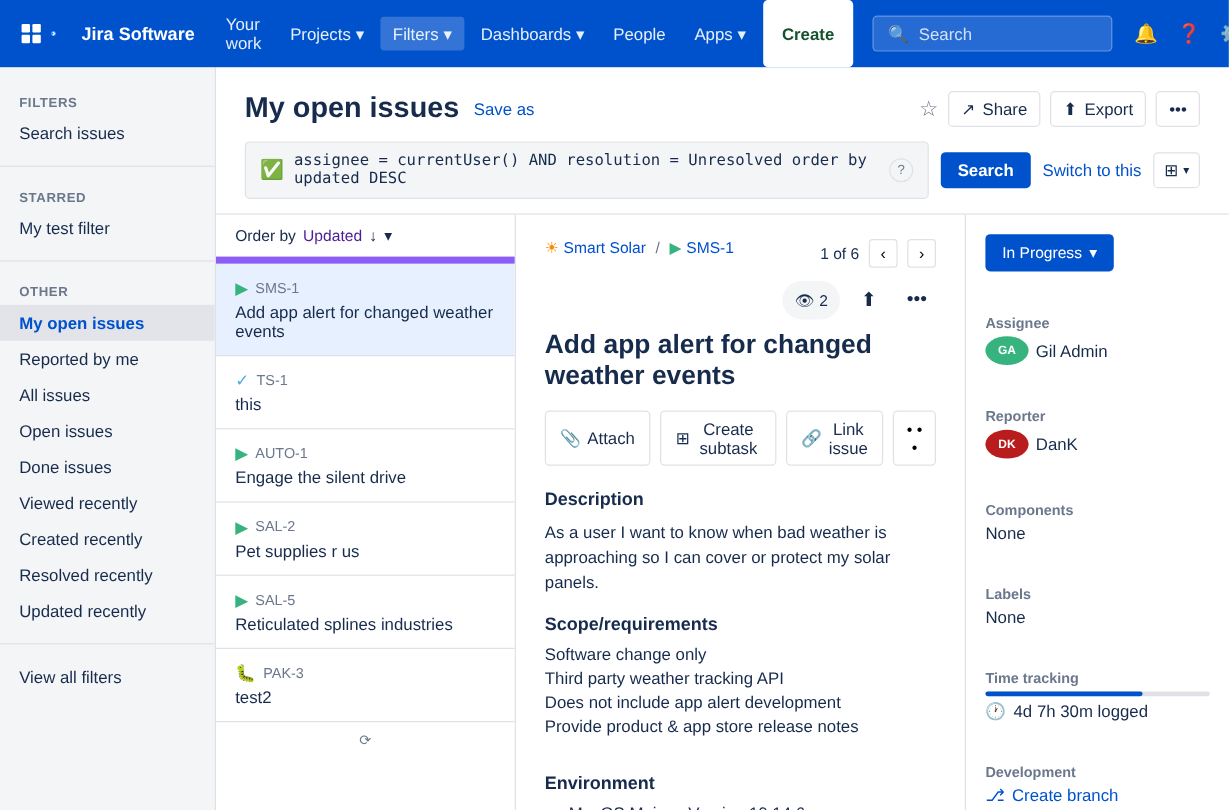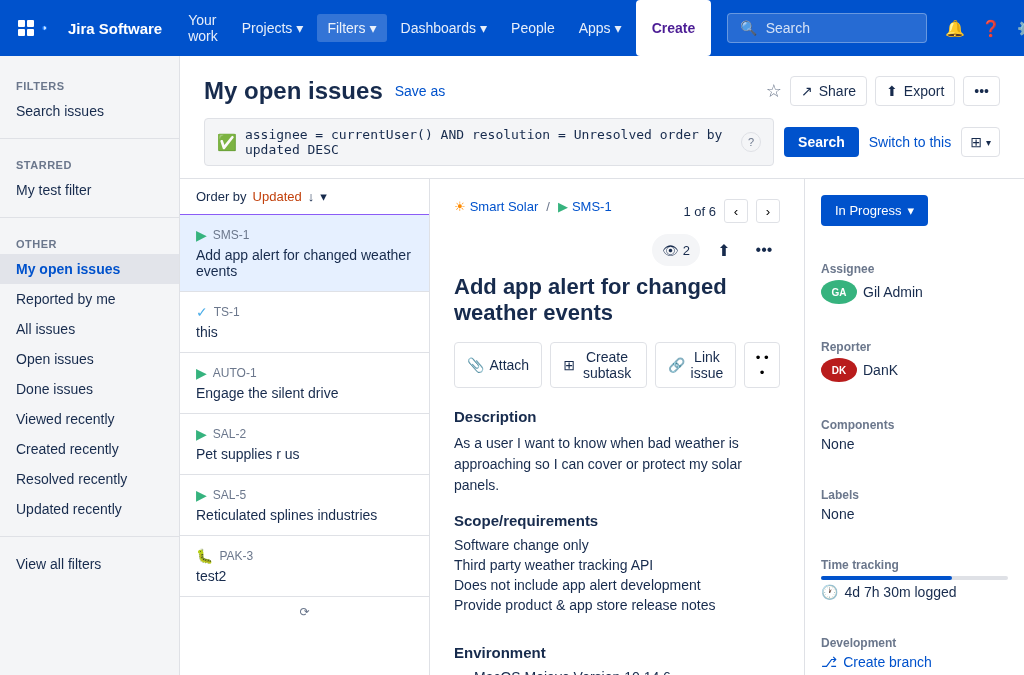--- a/index.html
+++ b/index.html
@@ -31,21 +31,21 @@
       margin-left: auto; display: flex; align-items: center; gap: 12px;
     }
     .search-bar {
       background: rgba(255,255,255,0.15); border: 1px solid rgba(255,255,255,0.3); border-radius: 4px;
       display: flex; align-items: center; padding: 6px 12px; gap: 8px; cursor: text; min-width: 200px;
       color: rgba(255,255,255,0.8); font-size: 14px;
     }
     .topnav-icons { display: flex; gap: 4px; align-items: center; }
     .topnav-icon { width: 32px; height: 32px; border-radius: 50%; display: flex; align-items: center; justify-content: center; color: #fff; cursor: pointer; font-size: 16px; }
     .create-btn {
-      background: #fff; color: #4c1d95; border: none; padding: 20px 16px; border-radius: 4px; font-weight: 600; font-size: 14px; cursor: pointer;
+      background: #fff; color: #14532d; border: none; padding: 20px 16px; border-radius: 4px; font-weight: 600; font-size: 14px; cursor: pointer;
     }
 
     
     .layout {
       display: flex;
       margin-top: 56px;
       height: calc(100vh - 56px);
     }
 
     
@@ -106,24 +106,24 @@
 
     
     .issues-list {
       width: 250px;
       min-width: 250px;
       border-right: 1px solid #DFE1E6;
       overflow-y: auto;
     }
     .issues-list-header {
       padding: 10px 16px; display: flex; align-items: flex-start; gap: 6px;
-      font-size: 13px; color: #172B4D; border-bottom: 1px solid #8b5cf6;
+      font-size: 13px; color: #172B4D; border-bottom: 6px solid #8b5cf6;
     }
     .order-label { font-weight: 500; }
-    .order-field { color: #c2410c; cursor: pointer; }
+    .order-field { color: #4c1d95; cursor: pointer; }
     .issue-item {
       padding: 12px 16px; border-bottom: 1px solid #DFE1E6; cursor: pointer;
     }
     .issue-item.active { background: #E6F0FF; }
     .issue-key { display: flex; align-items: center; gap: 6px; margin-bottom: 4px; }
     .issue-key-text { font-size: 12px; color: #6B778C; }
     .issue-summary { font-size: 14px; color: #172B4D; }
     .issue-type-story { color: #36B37E; font-size: 14px; }
     .issue-type-task { color: #4BADE8; font-size: 14px; }
     .issue-type-bug { color: #FF5630; font-size: 14px; }

